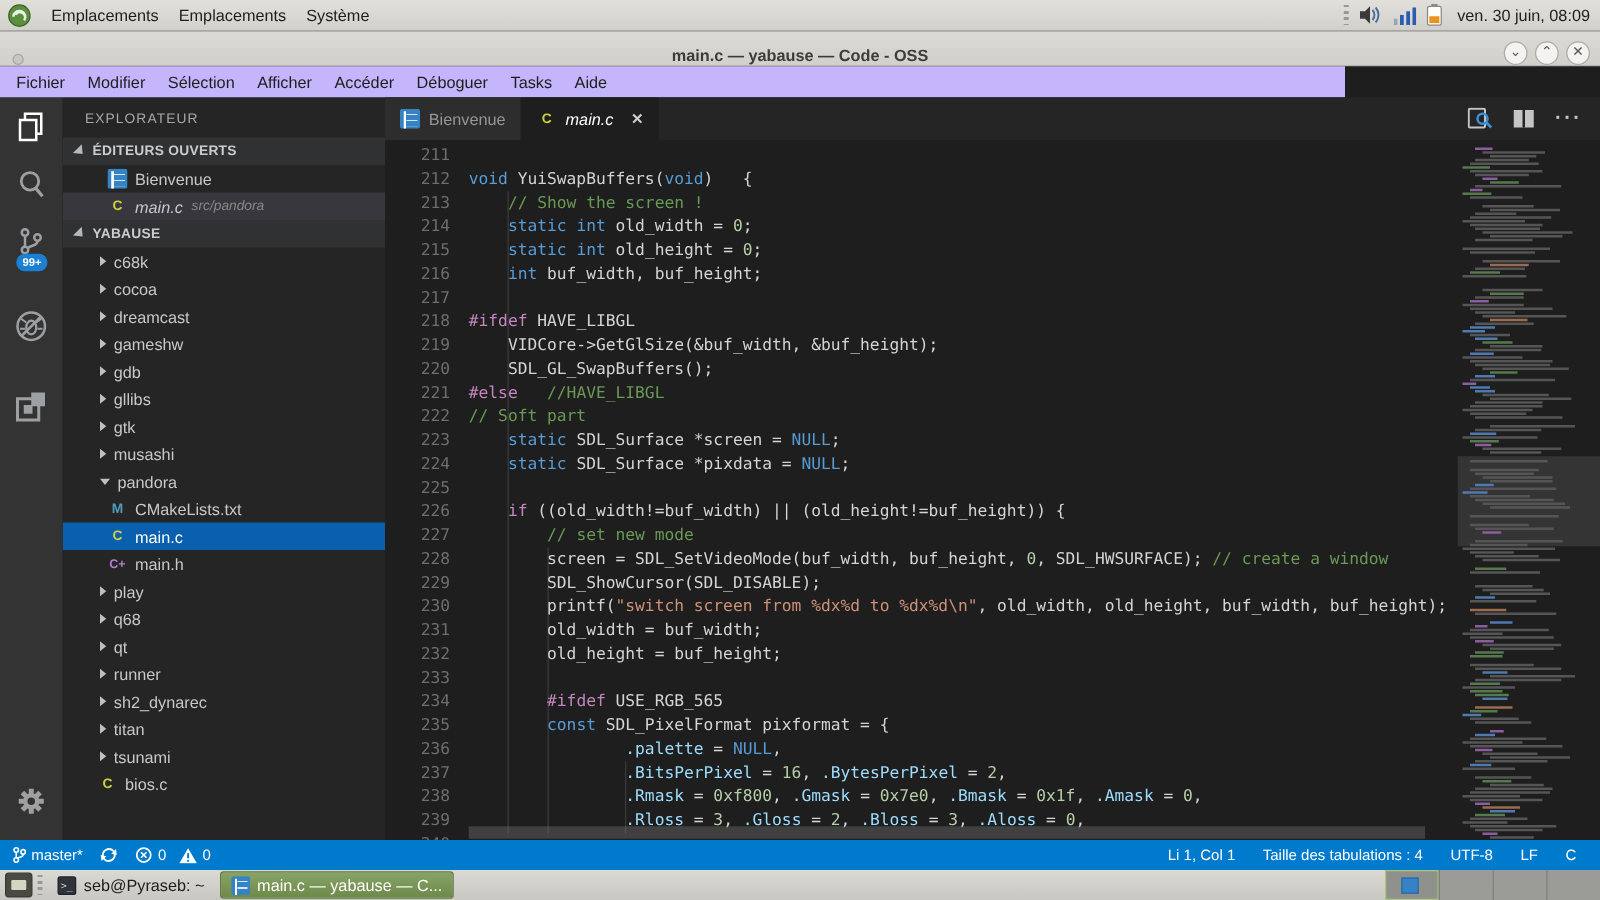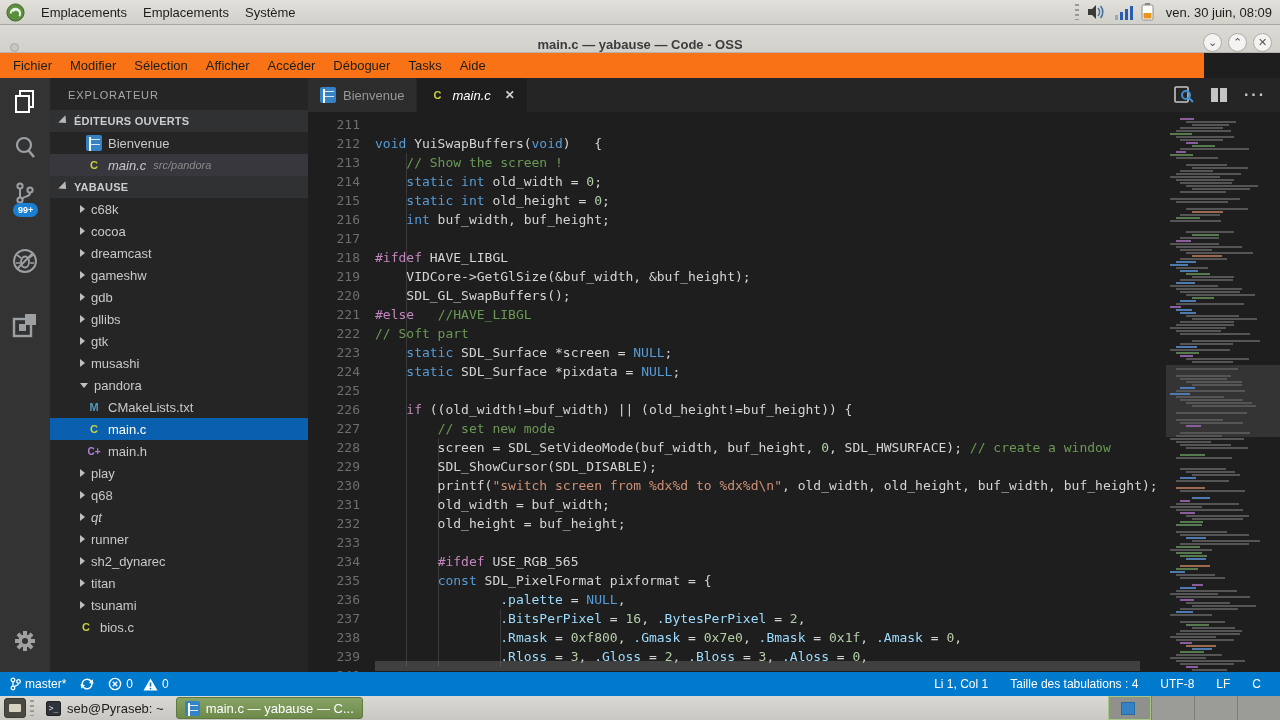--- a/index.html
+++ b/index.html
@@ -22,22 +22,22 @@
     display:flex; align-items:flex-end; }
   #window-title { position:absolute; left:0; right:0; text-align:center;
     font-size:13px; font-weight:bold; color:#3c3c3c; }
   #window-dot { width:9px; height:9px; border-radius:50%; background:#c9c7c2;
     border:1px solid #a8a6a1; margin-left:10px; }
   #win-buttons { margin-left:auto; display:flex; gap:6px; padding-right:8px; z-index:2; }
   .win-btn { width:19px; height:19px; border-radius:50%; background:#f4f3f1;
     border:1px solid #aeaca7; color:#555; font-size:11px; line-height:17px;
     text-align:center; cursor:default; }
 
-  #menubar { position:absolute; left:0; top:53px; width:1204px; height:25px;
-    background:#f97316; display:flex; align-items:center; padding-left:4px; }
+  #menubar { position:absolute; left:0; top:53px; width:1076px; height:25px;
+    background:#c4b5fd; display:flex; align-items:center; padding-left:4px; }
   .mb-item { padding:0 9px; font-size:13px; color:#1d1d1d; height:25px; line-height:25px; }
 
   
   #main { position:absolute; left:0; top:78px; width:1280px; height:594px; display:flex; }
 
   #activity-bar { width:50px; background:#333333; position:relative; flex:none; }
   .ab-icon { width:50px; height:46px; display:flex; align-items:center; justify-content:center; }
   #badge { position:absolute; left:13px; top:125px; background:#1b80d4; color:#fff;
     font-size:9px; font-weight:bold; border-radius:8px; padding:2px 5px; }
   #gear { position:absolute; bottom:8px; left:0; }
@@ -295,21 +295,21 @@
           <span>main.h</span>
         </div>
         <div class="row" style="padding-left: 30px;">
           <span class="chev closed"></span>
           <span>play</span>
         </div>
         <div class="row" style="padding-left: 30px;">
           <span class="chev closed"></span>
           <span>q68</span>
         </div>
-        <div class="row" style="padding-left: 30px; font-style: italic;">
+        <div class="row" style="padding-left: 30px;">
           <span class="chev closed"></span>
           <span>qt</span>
         </div>
         <div class="row" style="padding-left: 30px;">
           <span class="chev closed"></span>
           <span>runner</span>
         </div>
         <div class="row" style="padding-left: 30px;">
           <span class="chev closed"></span>
           <span>sh2_dynarec</span>

